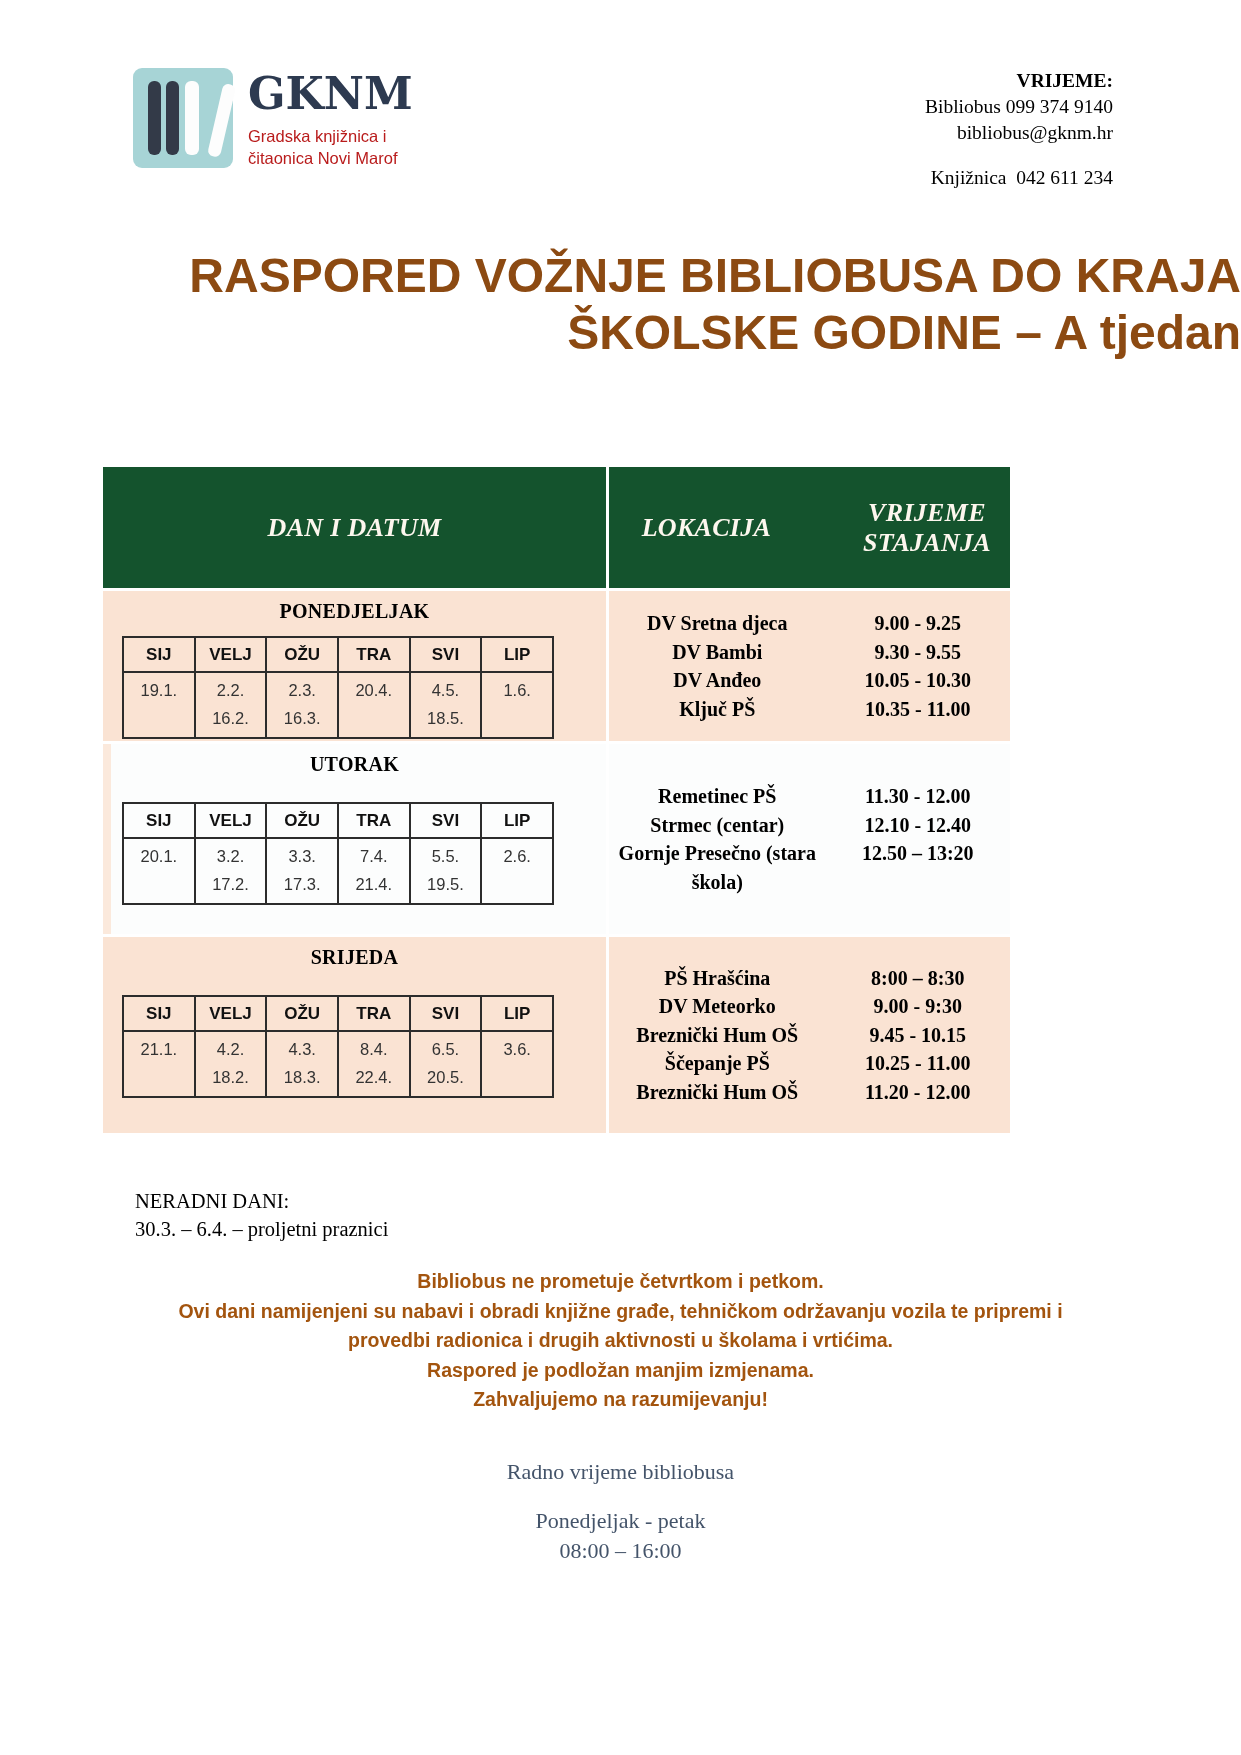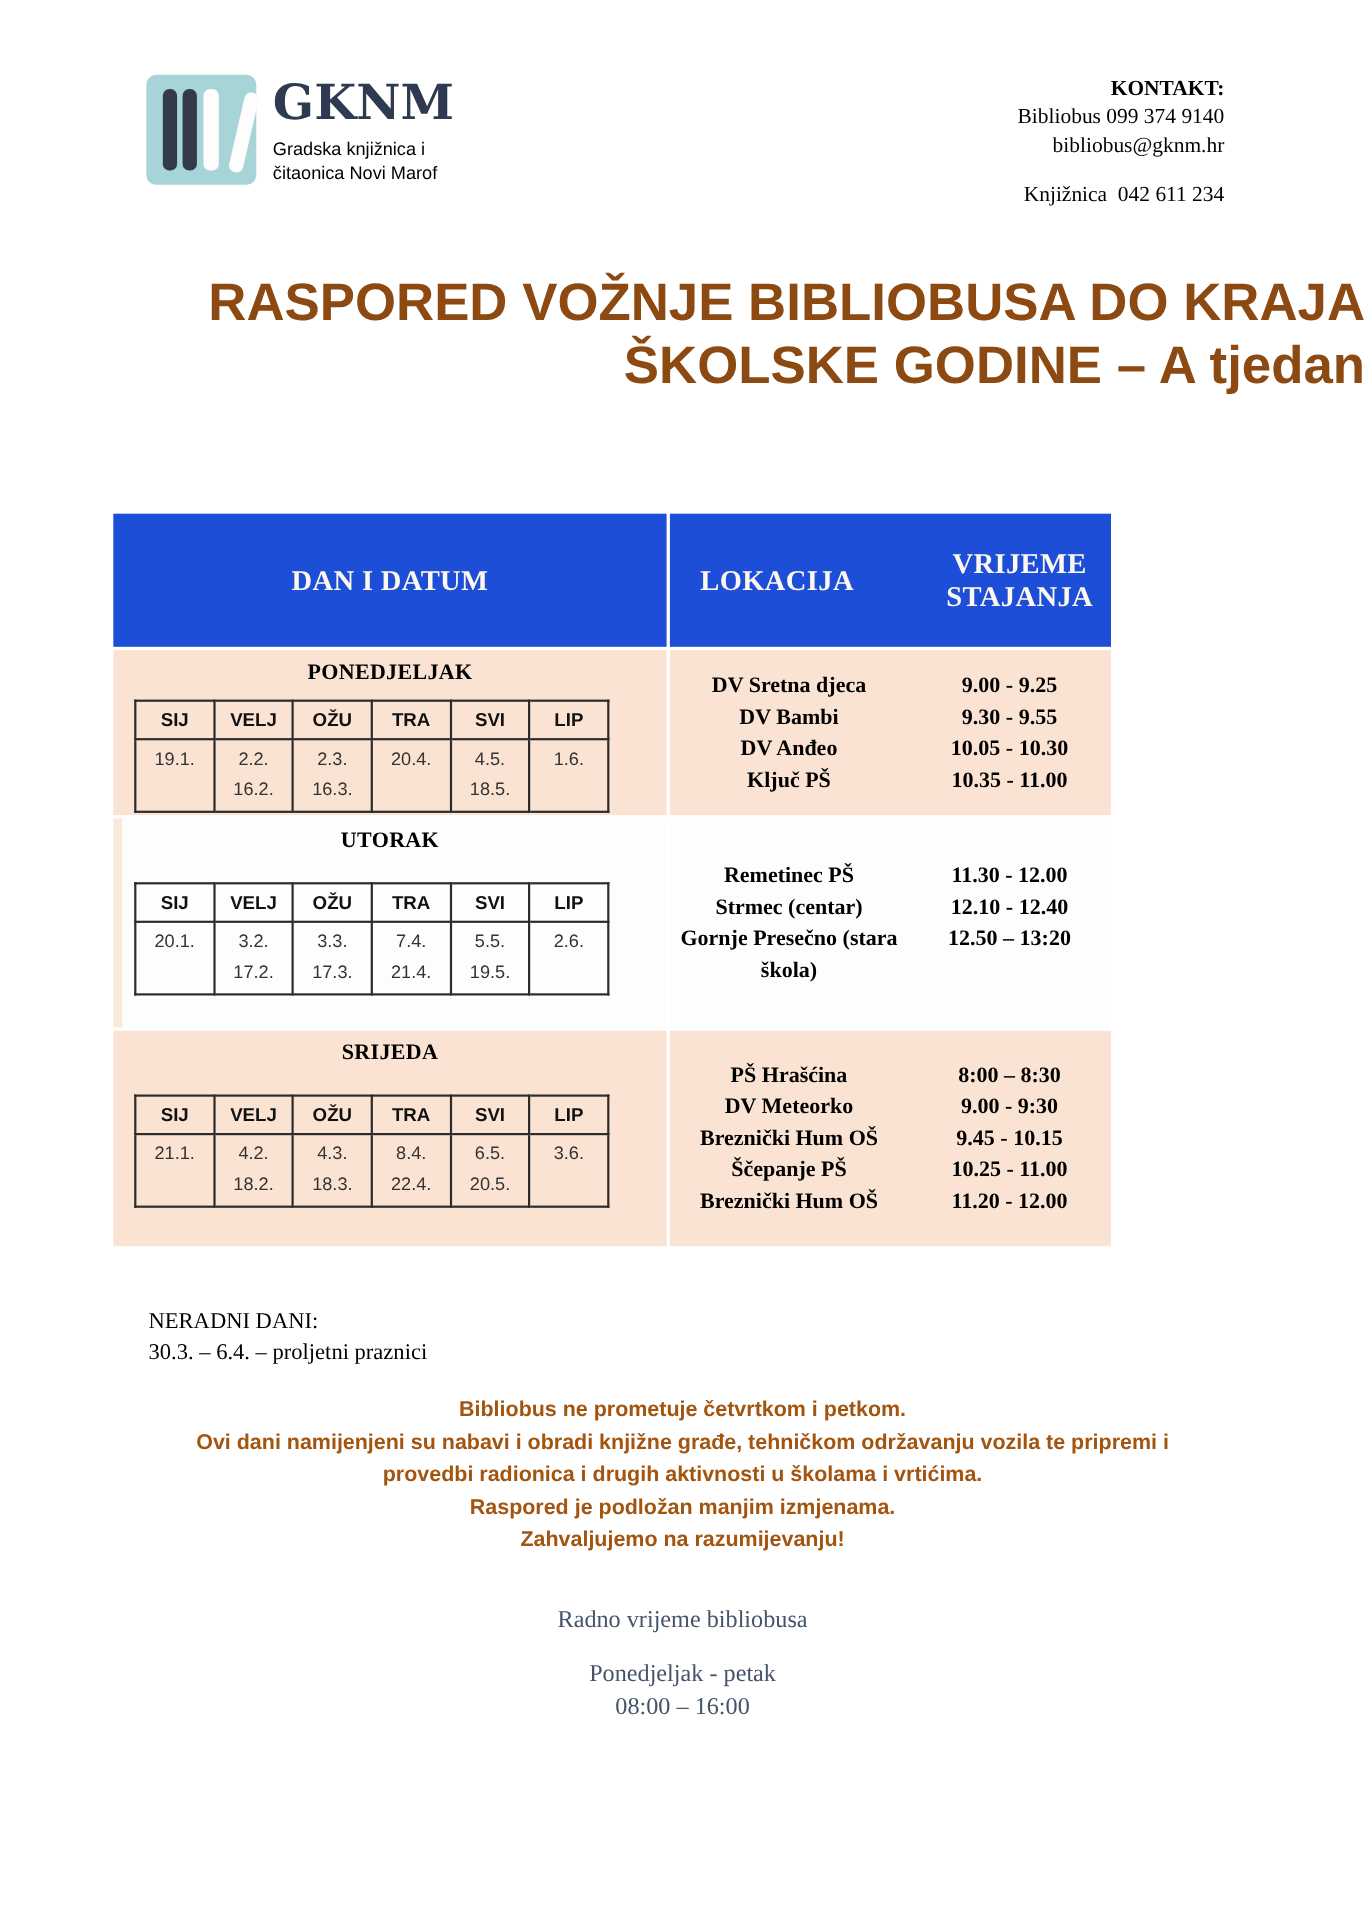--- a/index.html
+++ b/index.html
@@ -15,38 +15,38 @@
   .logo-box { width:100px; height:100px; background:#a7d4d6; border-radius:9px;
               position:relative; flex:0 0 auto; }
   .bar { position:absolute; bottom:13px; height:74px; border-radius:6px; }
   .b1 { left:15px; width:13px; background:#333a48; }
   .b2 { left:33px; width:13px; background:#333a48; }
   .b3 { left:52px; width:14px; background:#fdfdfd; }
   .b4 { left:74px; width:13px; background:#fdfdfd; transform:rotate(13deg);
         transform-origin:bottom left; }
   .acronym { font-family:"DejaVu Serif", serif; font-weight:bold; font-size:44px;
              color:#2d3a50; line-height:48px; margin-top:2px; }
-  .org { font-family:"Liberation Sans", sans-serif; font-size:16.5px; color:#000000;
+  .org { font-family:"Liberation Sans", sans-serif; font-size:16.5px; color:#b91c1c;
          line-height:22px; margin-top:7px; }
   .contact { text-align:right; font-size:19.5px; line-height:26px; }
   .contact div { white-space:pre; }
   .contact .head { font-weight:bold; }
   .contact .lib { margin-top:19px; }
 
   
   .title { text-align:right; margin-top:56px; font-family:"Liberation Sans", sans-serif;
            font-weight:bold; font-size:48px; line-height:57px; color:#8c4a12; }
 
   
   .sched { margin:106px 0 0 103px; width:907px; }
   .trow { display:flex; gap:3px; margin-bottom:3px; position:relative; }
   .cell-l { width:503px; flex:0 0 auto; }
   .cell-r { width:401px; flex:0 0 auto; display:flex; flex-direction:column;
             justify-content:center;gap:40px; }
-  .hrow .cell-l, .hrow .cell-r { background:#1d4ed8; height:121px; }
+  .hrow .cell-l, .hrow .cell-r { background:#14532d; height:121px;font-style:italic; }
   .hrow .cell-l { display:flex; align-items:center; justify-content:center; }
   .hrow .cell-r { flex-direction:row; align-items:center; }
   .hdr-txt { color:#fdf7ee; font-weight:bold; font-size:26px; letter-spacing:0.3px; }
   .hl { width:54%; text-align:center; }
   .ht { width:46%; text-align:center; }
 
   .peach .cell-l, .peach .cell-r { background:#fae3d3; }
   .white .cell-l, .white .cell-r { background:#fcfdfd; }
   .row-mon .cell-l, .row-mon .cell-r { height:150px; }
   .row-tue .cell-l, .row-tue .cell-r { height:190px; }
@@ -93,21 +93,21 @@
     </div>
     <div class="logo-txt">
       <div class="acronym">GKNM</div>
       <div class="org">
         <div>Gradska knjižnica i</div>
         <div>čitaonica Novi Marof</div>
       </div>
     </div>
   </div>
   <div class="contact">
-    <div class="head">KONTAKT:</div>
+    <div class="head">VRIJEME:</div>
     <div>Bibliobus 099 374 9140</div>
     <div>bibliobus@gknm.hr</div>
     <div class="lib">Knjižnica  042 611 234</div>
   </div>
 </div>
 
 <div class="title">
   <div>RASPORED VOŽNJE BIBLIOBUSA DO KRAJA</div>
   <div>ŠKOLSKE GODINE – A tjedan</div>
 </div>

